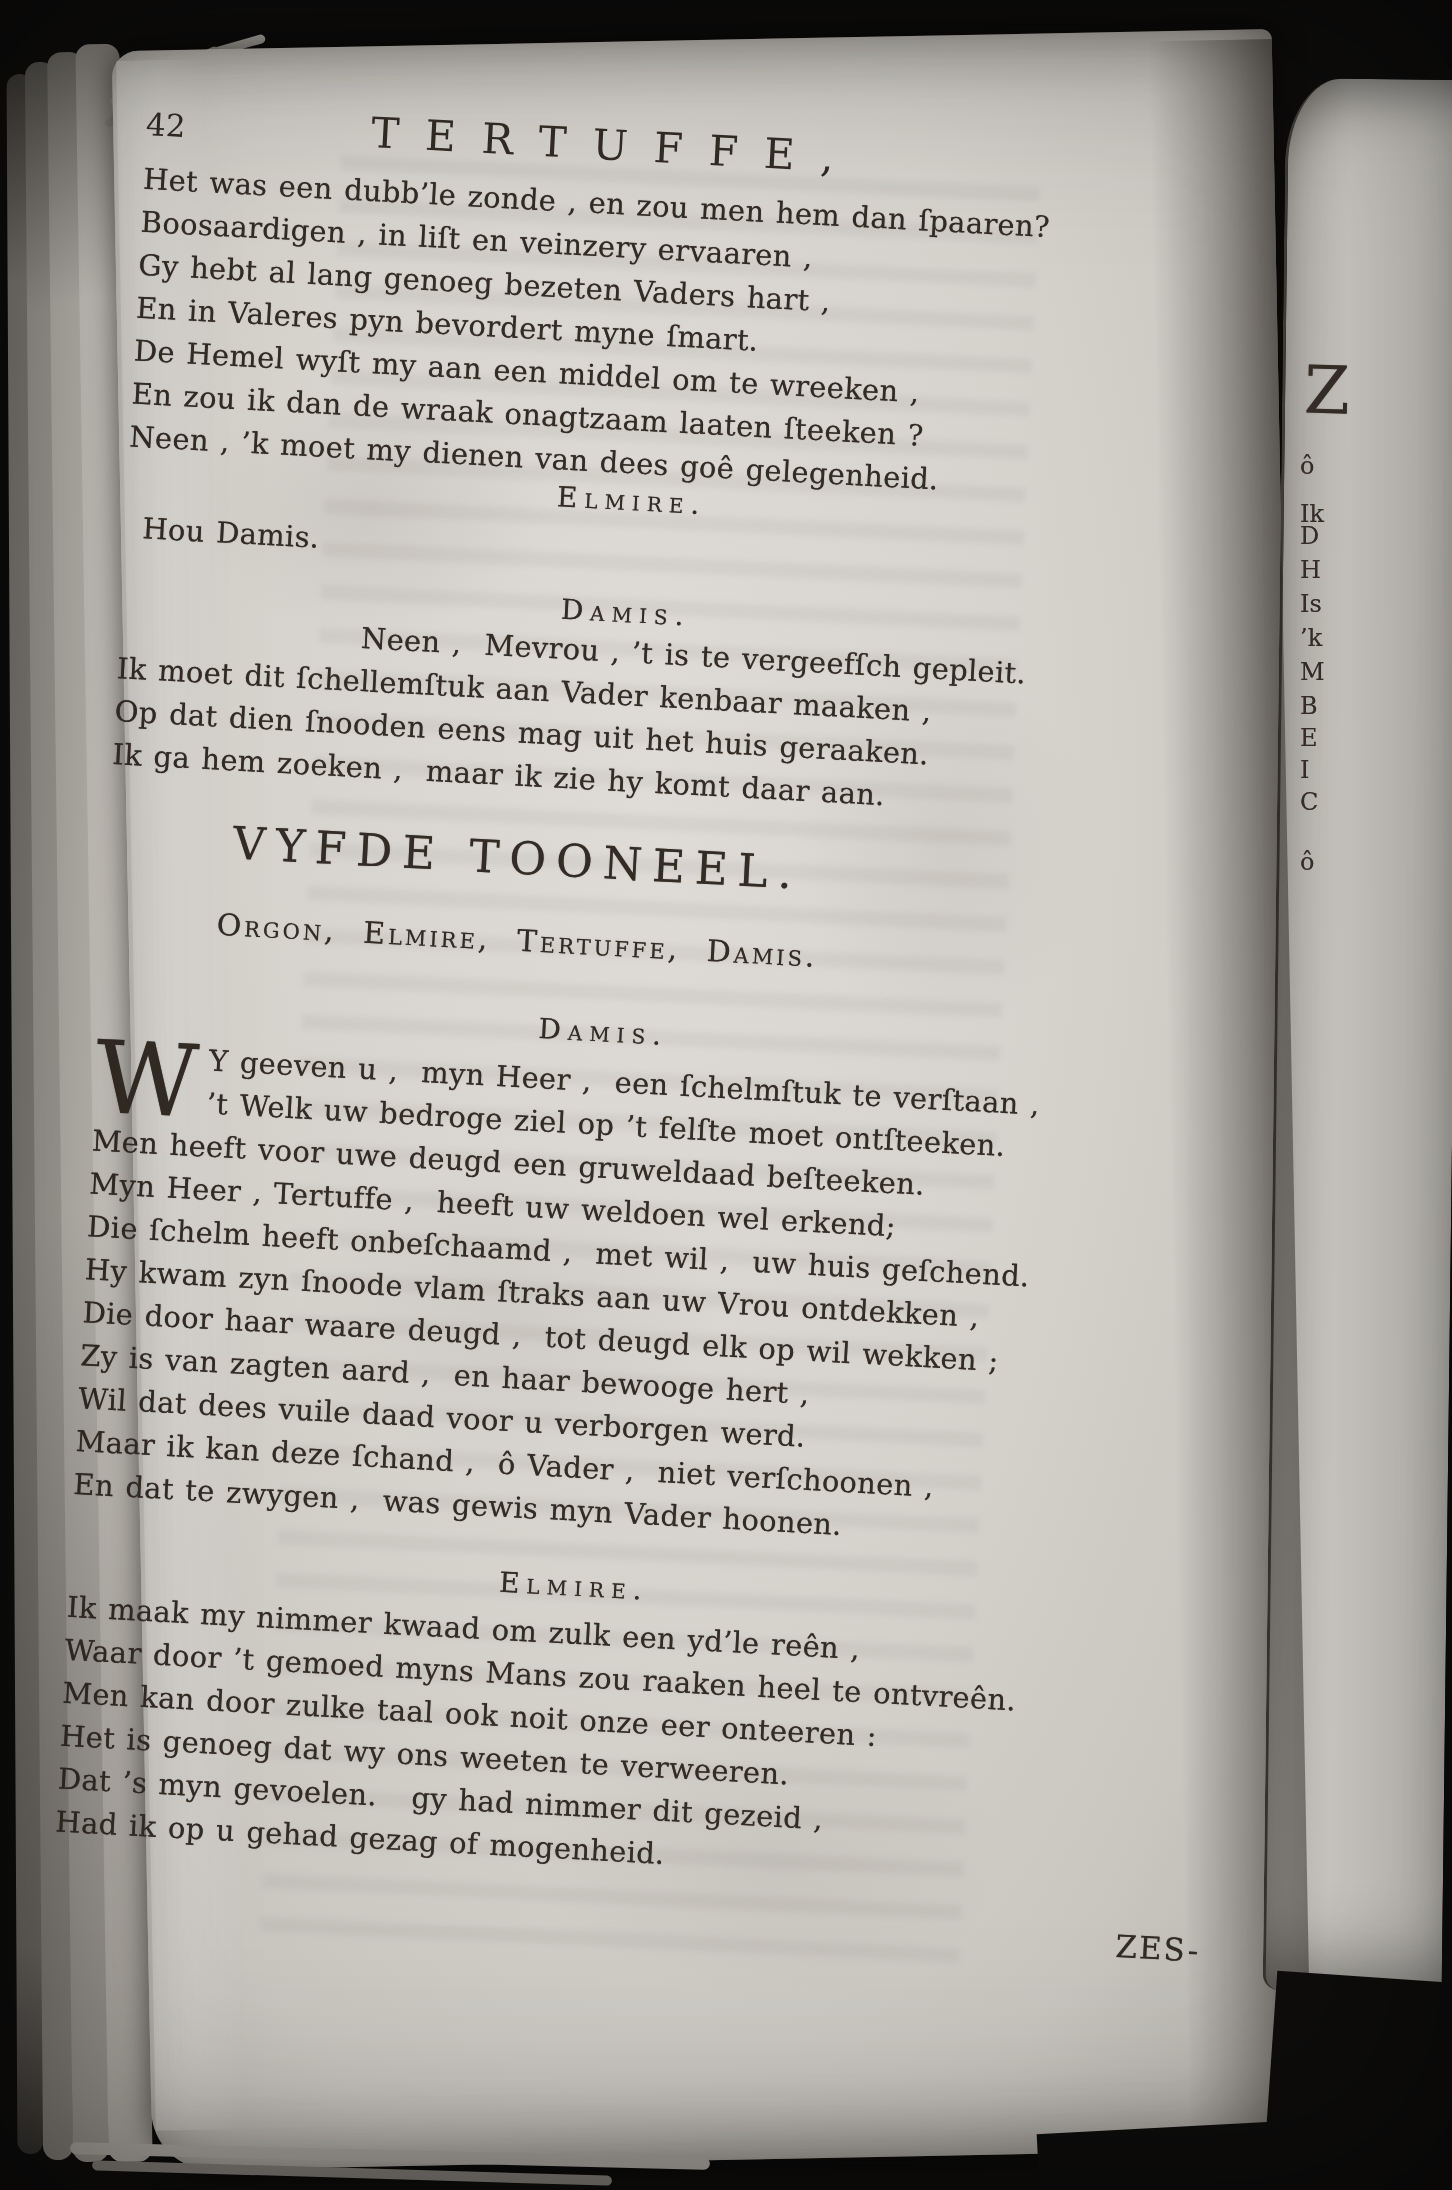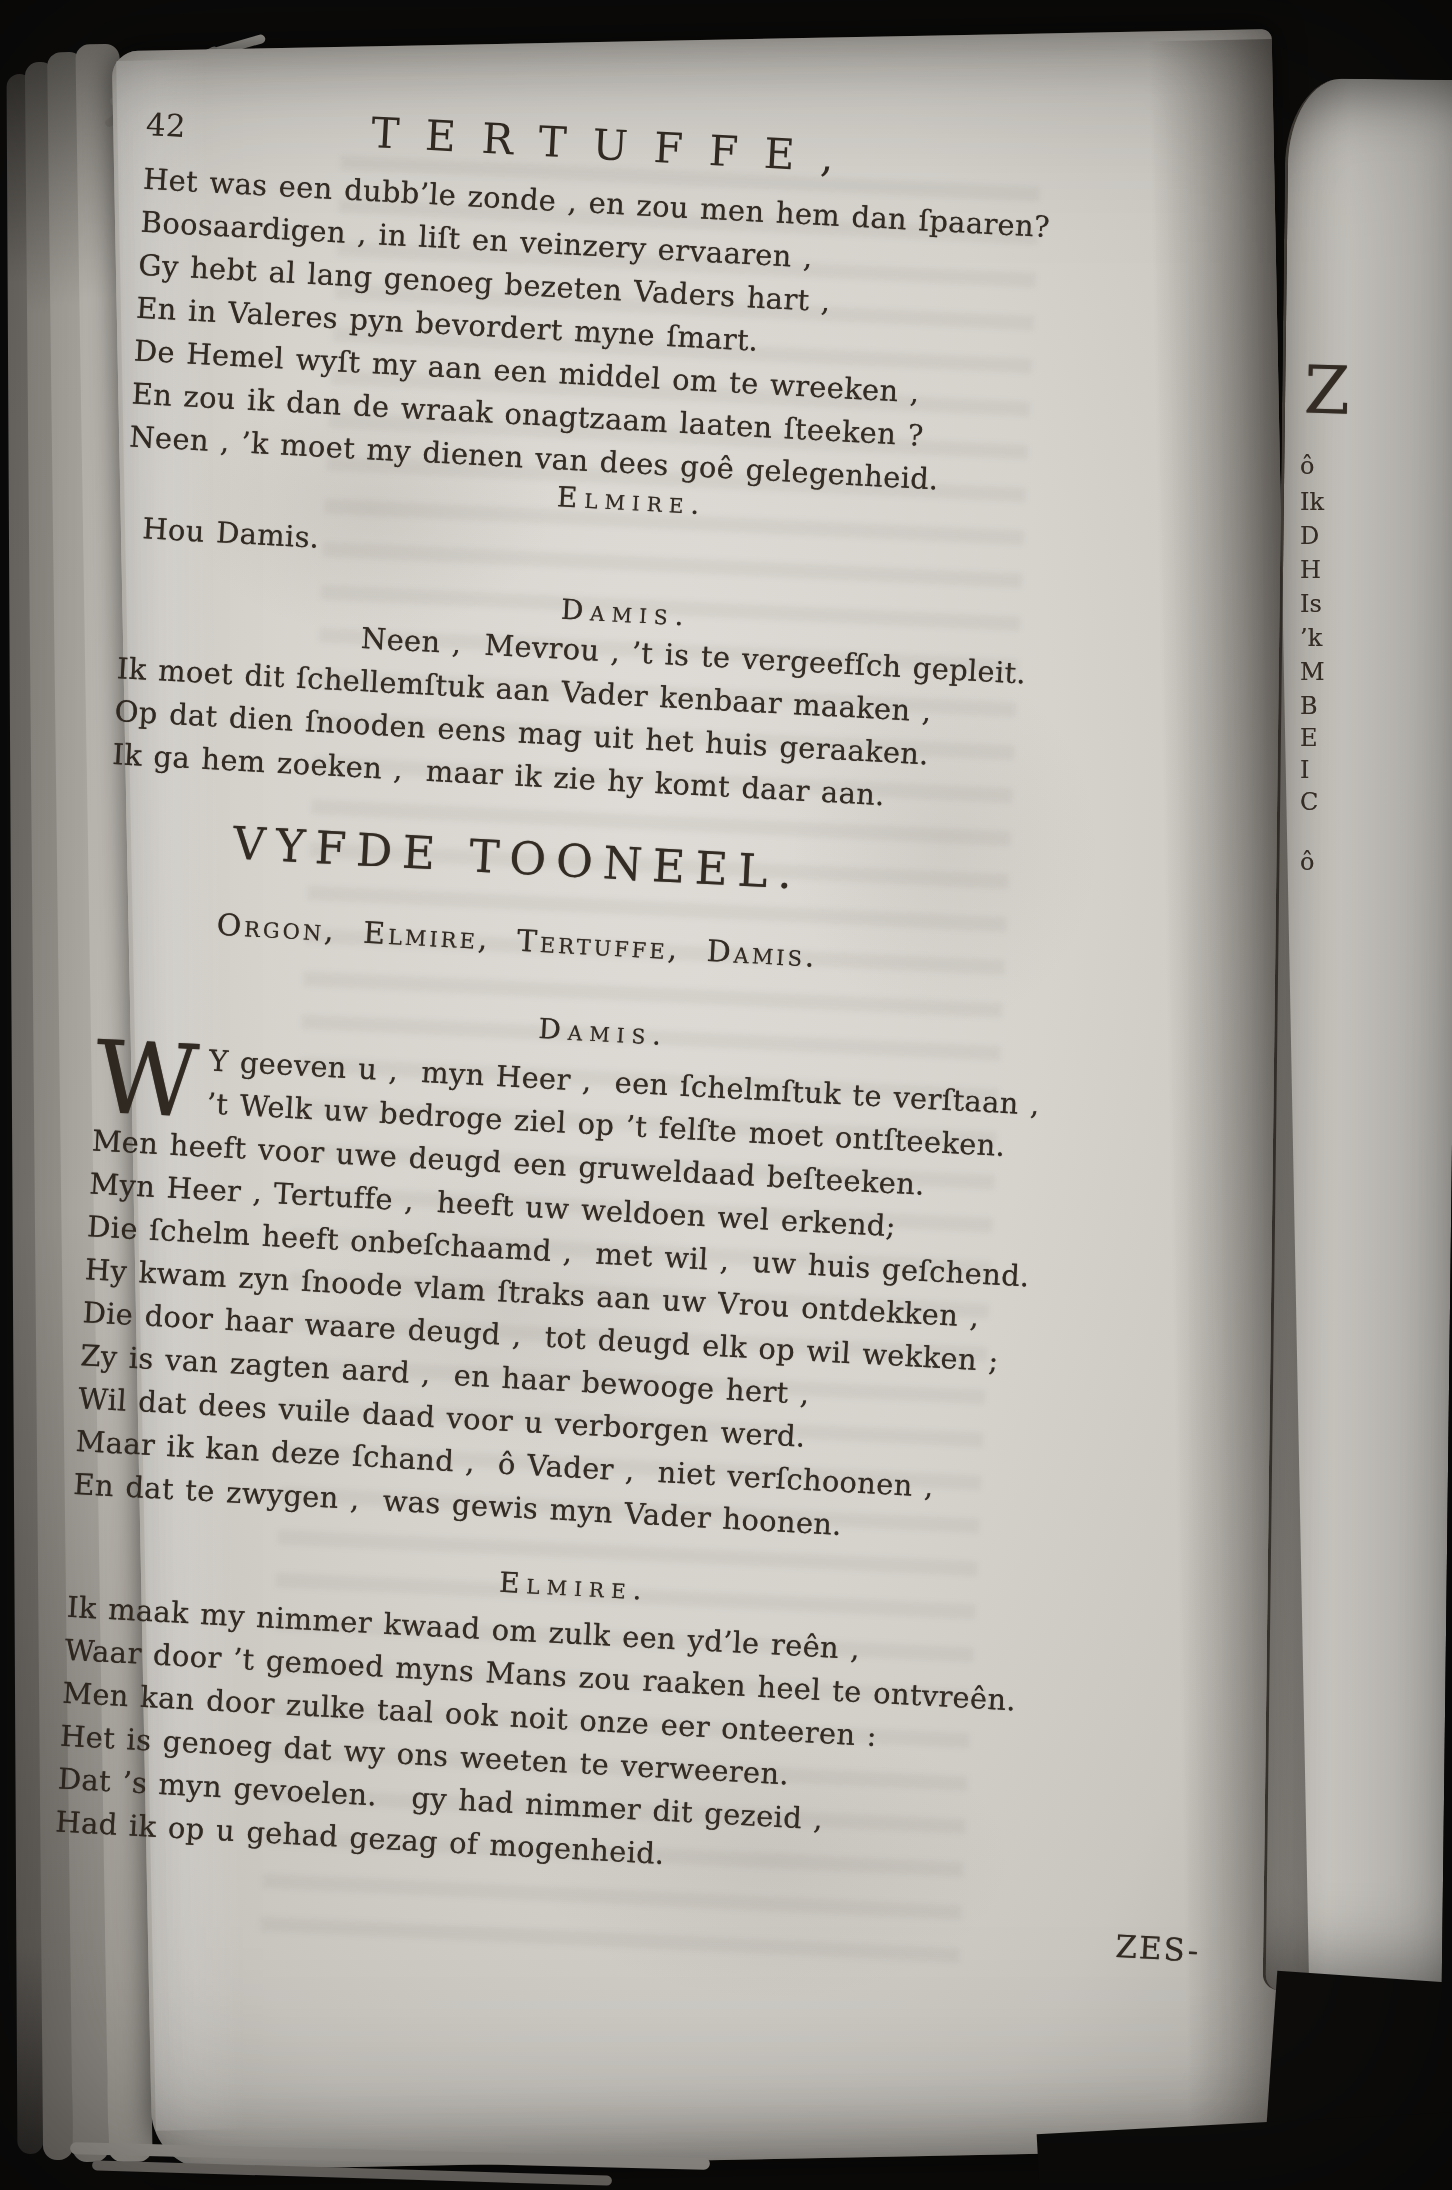--- a/index.html
+++ b/index.html
@@ -207,21 +207,21 @@
       <div class="vline">Had ik op u gehad gezag of mogenheid.</div>
     </div>
 
     <div class="catchword-row">
       <span>ZES-</span>
     </div>
   </div>
 
   <div class="fp-z">Z</div>
   <div class="fp-frag" style="top:452px">ô</div>
-  <div class="fp-frag" style="top:488px">Ik</div>
+  <div class="fp-frag" style="top:500px">Ik</div>
   <div class="fp-frag" style="top:522px">D</div>
   <div class="fp-frag" style="top:556px">H</div>
   <div class="fp-frag" style="top:590px">Is</div>
   <div class="fp-frag" style="top:624px">’k</div>
   <div class="fp-frag" style="top:658px">M</div>
   <div class="fp-frag" style="top:692px">B</div>
   <div class="fp-frag" style="top:724px">E</div>
   <div class="fp-frag" style="top:756px">I</div>
   <div class="fp-frag" style="top:788px">C</div>
   <div class="fp-frag" style="top:848px">ô</div>

